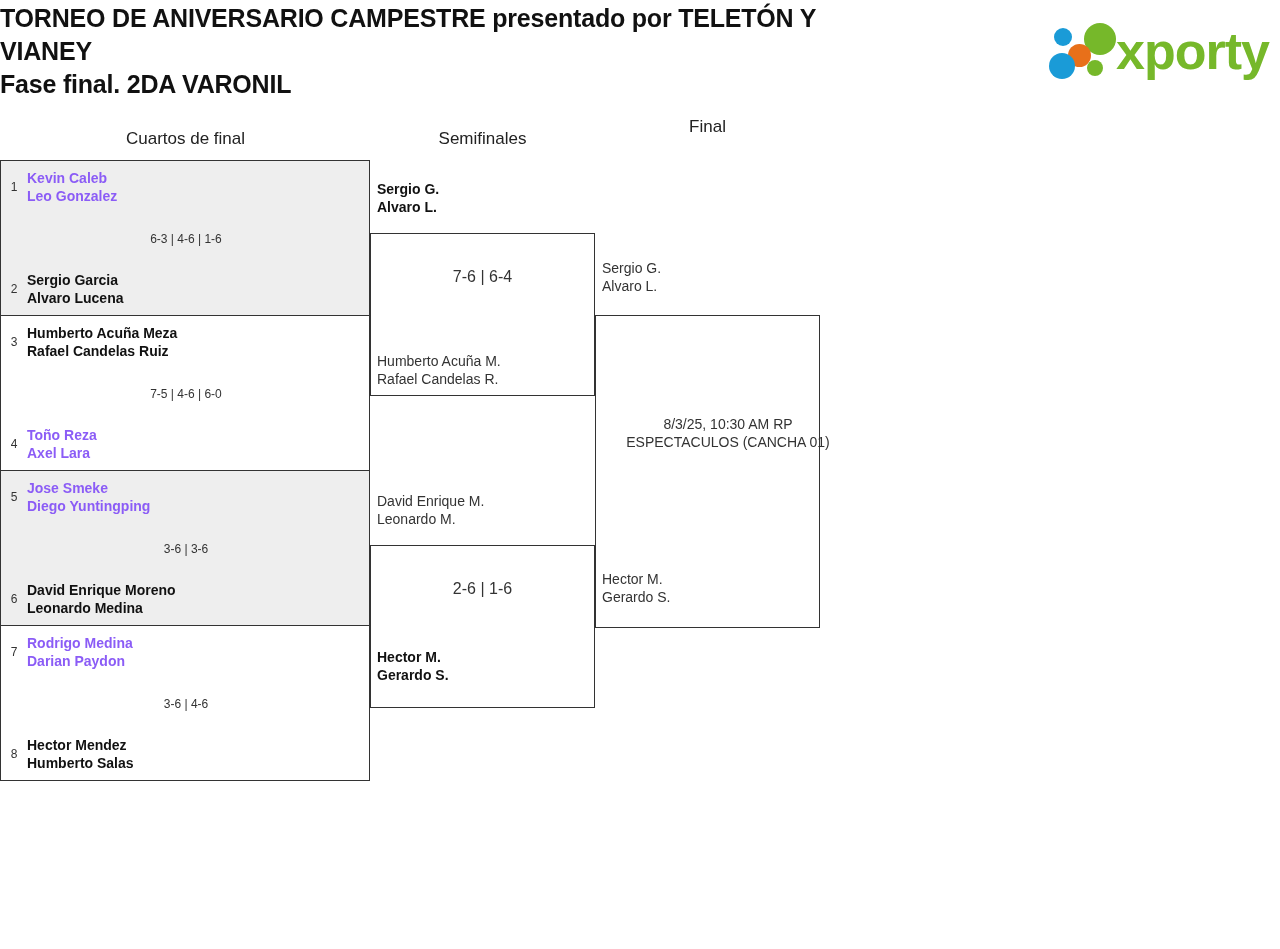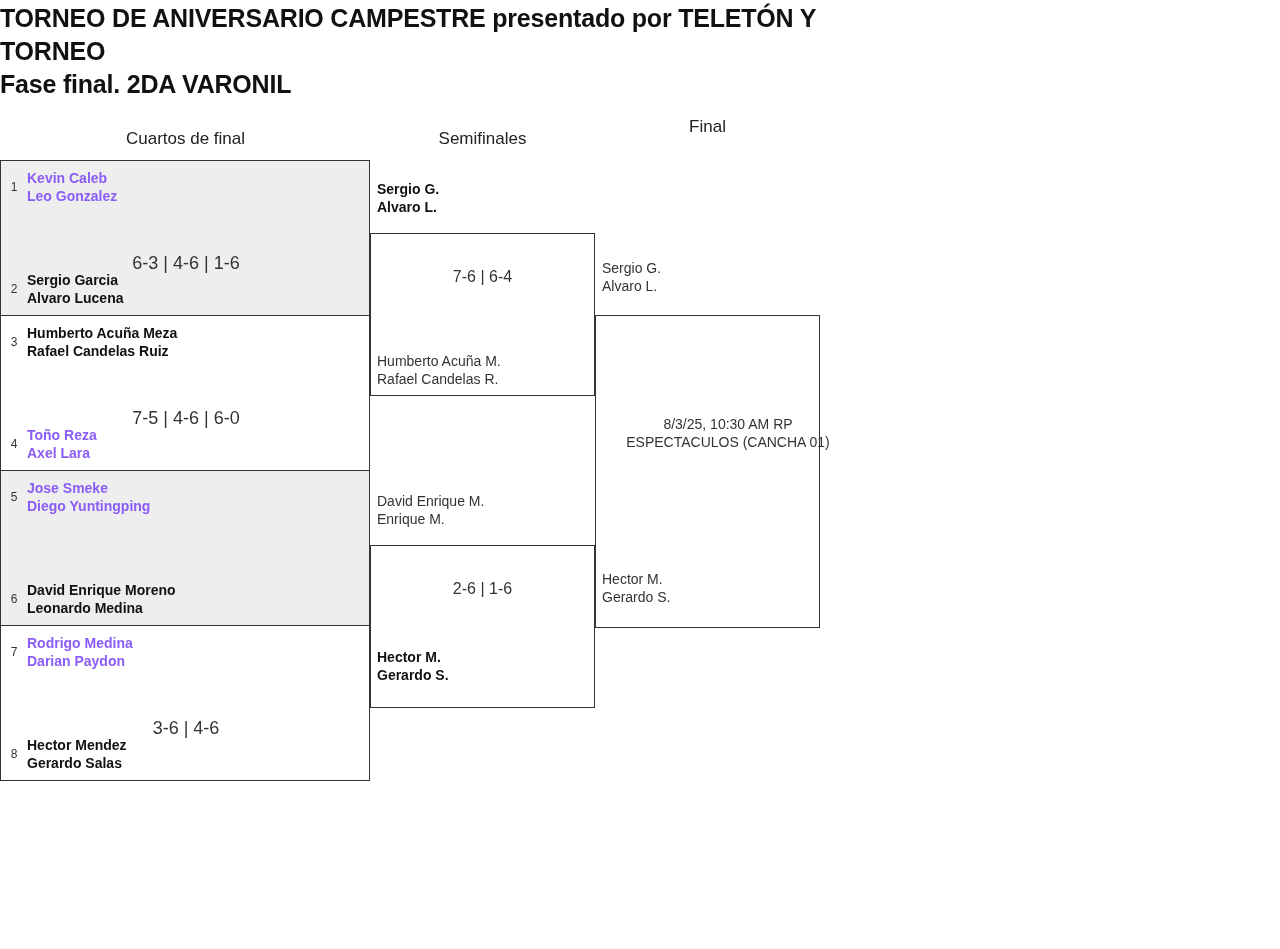--- a/index.html
+++ b/index.html
@@ -73,21 +73,21 @@
     width: 26px; flex: 0 0 26px; text-align: center;
     font-size: 12px; color: #333333; line-height: 14px;
   }
   .names { font-size: 14px; line-height: 18px; color: #8b5cf6; font-weight: bold; }
   .names.win { font-weight: bold; color: #111111; }
   .name-line { white-space: nowrap; }
 
   
   .qf-score {
     position: absolute; left: 26px; width: 318px; top: 69px;
-    text-align: center; font-size: 18px; color: #333333; line-height: 18px; margin-top: 24px;
+    text-align: center; font-size: 12px; color: #333333; line-height: 18px;
   }
 
   
   .side-names {
     position: absolute; font-size: 14px; line-height: 18px; color: #333333;
   }
   .side-names.win { font-weight: bold; color: #111111; }
 
   .sf1-top { left: 377px; top: 180px; }
   .sf1-bot { left: 377px; top: 352px; }
@@ -109,24 +109,34 @@
     text-align: center; font-size: 14px; color: #333333; line-height: 18px;
   }
 </style>
 </head>
 <body>
 
 <div class="page">
 
   <div class="title-block">
     <div class="title-line">TORNEO DE ANIVERSARIO CAMPESTRE presentado por TELETÓN Y</div>
-    <div class="title-line">TORNEO</div>
+    <div class="title-line">VIANEY</div>
     <div class="title-line">Fase final. 2DA VARONIL</div>
   </div>
 
+  <div class="logo">
+    <div class="logo-dots">
+      <span class="dot dot-blue-sm"></span>
+      <span class="dot dot-green-lg"></span>
+      <span class="dot dot-orange"></span>
+      <span class="dot dot-blue-lg"></span>
+      <span class="dot dot-green-sm"></span>
+    </div>
+    <div class="logo-text">xporty</div>
+  </div>
 
   <div class="round-head round-qf">Cuartos de final</div>
   <div class="round-head round-sf">Semifinales</div>
   <div class="round-head round-f">Final</div>
 
   <div class="box qf qf1 alt">
     <div class="team team-top">
       <div class="seed">1</div>
       <div class="names">
         <div class="name-line">Kevin Caleb</div>
@@ -162,20 +172,21 @@
   </div>
 
   <div class="box qf qf3 alt">
     <div class="team team-top">
       <div class="seed">5</div>
       <div class="names">
         <div class="name-line">Jose Smeke</div>
         <div class="name-line">Diego Yuntingping</div>
       </div>
     </div>
+    <div class="qf-score">3-6 | 3-6</div>
     <div class="team team-bot">
       <div class="seed">6</div>
       <div class="names win">
         <div class="name-line">David Enrique Moreno</div>
         <div class="name-line">Leonardo Medina</div>
       </div>
     </div>
   </div>
 
   <div class="box qf qf4">
@@ -184,41 +195,41 @@
       <div class="names">
         <div class="name-line">Rodrigo Medina</div>
         <div class="name-line">Darian Paydon</div>
       </div>
     </div>
     <div class="qf-score">3-6 | 4-6</div>
     <div class="team team-bot">
       <div class="seed">8</div>
       <div class="names win">
         <div class="name-line">Hector Mendez</div>
-        <div class="name-line">Gerardo Salas</div>
+        <div class="name-line">Humberto Salas</div>
       </div>
     </div>
   </div>
 
   <div class="box sf sf1"></div>
   <div class="box sf sf2"></div>
 
   <div class="side-names sf1-top win">
     <div class="name-line">Sergio G.</div>
     <div class="name-line">Alvaro L.</div>
   </div>
   <div class="sf-score sf1-score">7-6 | 6-4</div>
   <div class="side-names sf1-bot">
     <div class="name-line">Humberto Acuña M.</div>
     <div class="name-line">Rafael Candelas R.</div>
   </div>
 
   <div class="side-names sf2-top">
     <div class="name-line">David Enrique M.</div>
-    <div class="name-line">Enrique M.</div>
+    <div class="name-line">Leonardo M.</div>
   </div>
   <div class="sf-score sf2-score">2-6 | 1-6</div>
   <div class="side-names sf2-bot win">
     <div class="name-line">Hector M.</div>
     <div class="name-line">Gerardo S.</div>
   </div>
 
   <div class="box fin"></div>
 
   <div class="side-names f-top">

